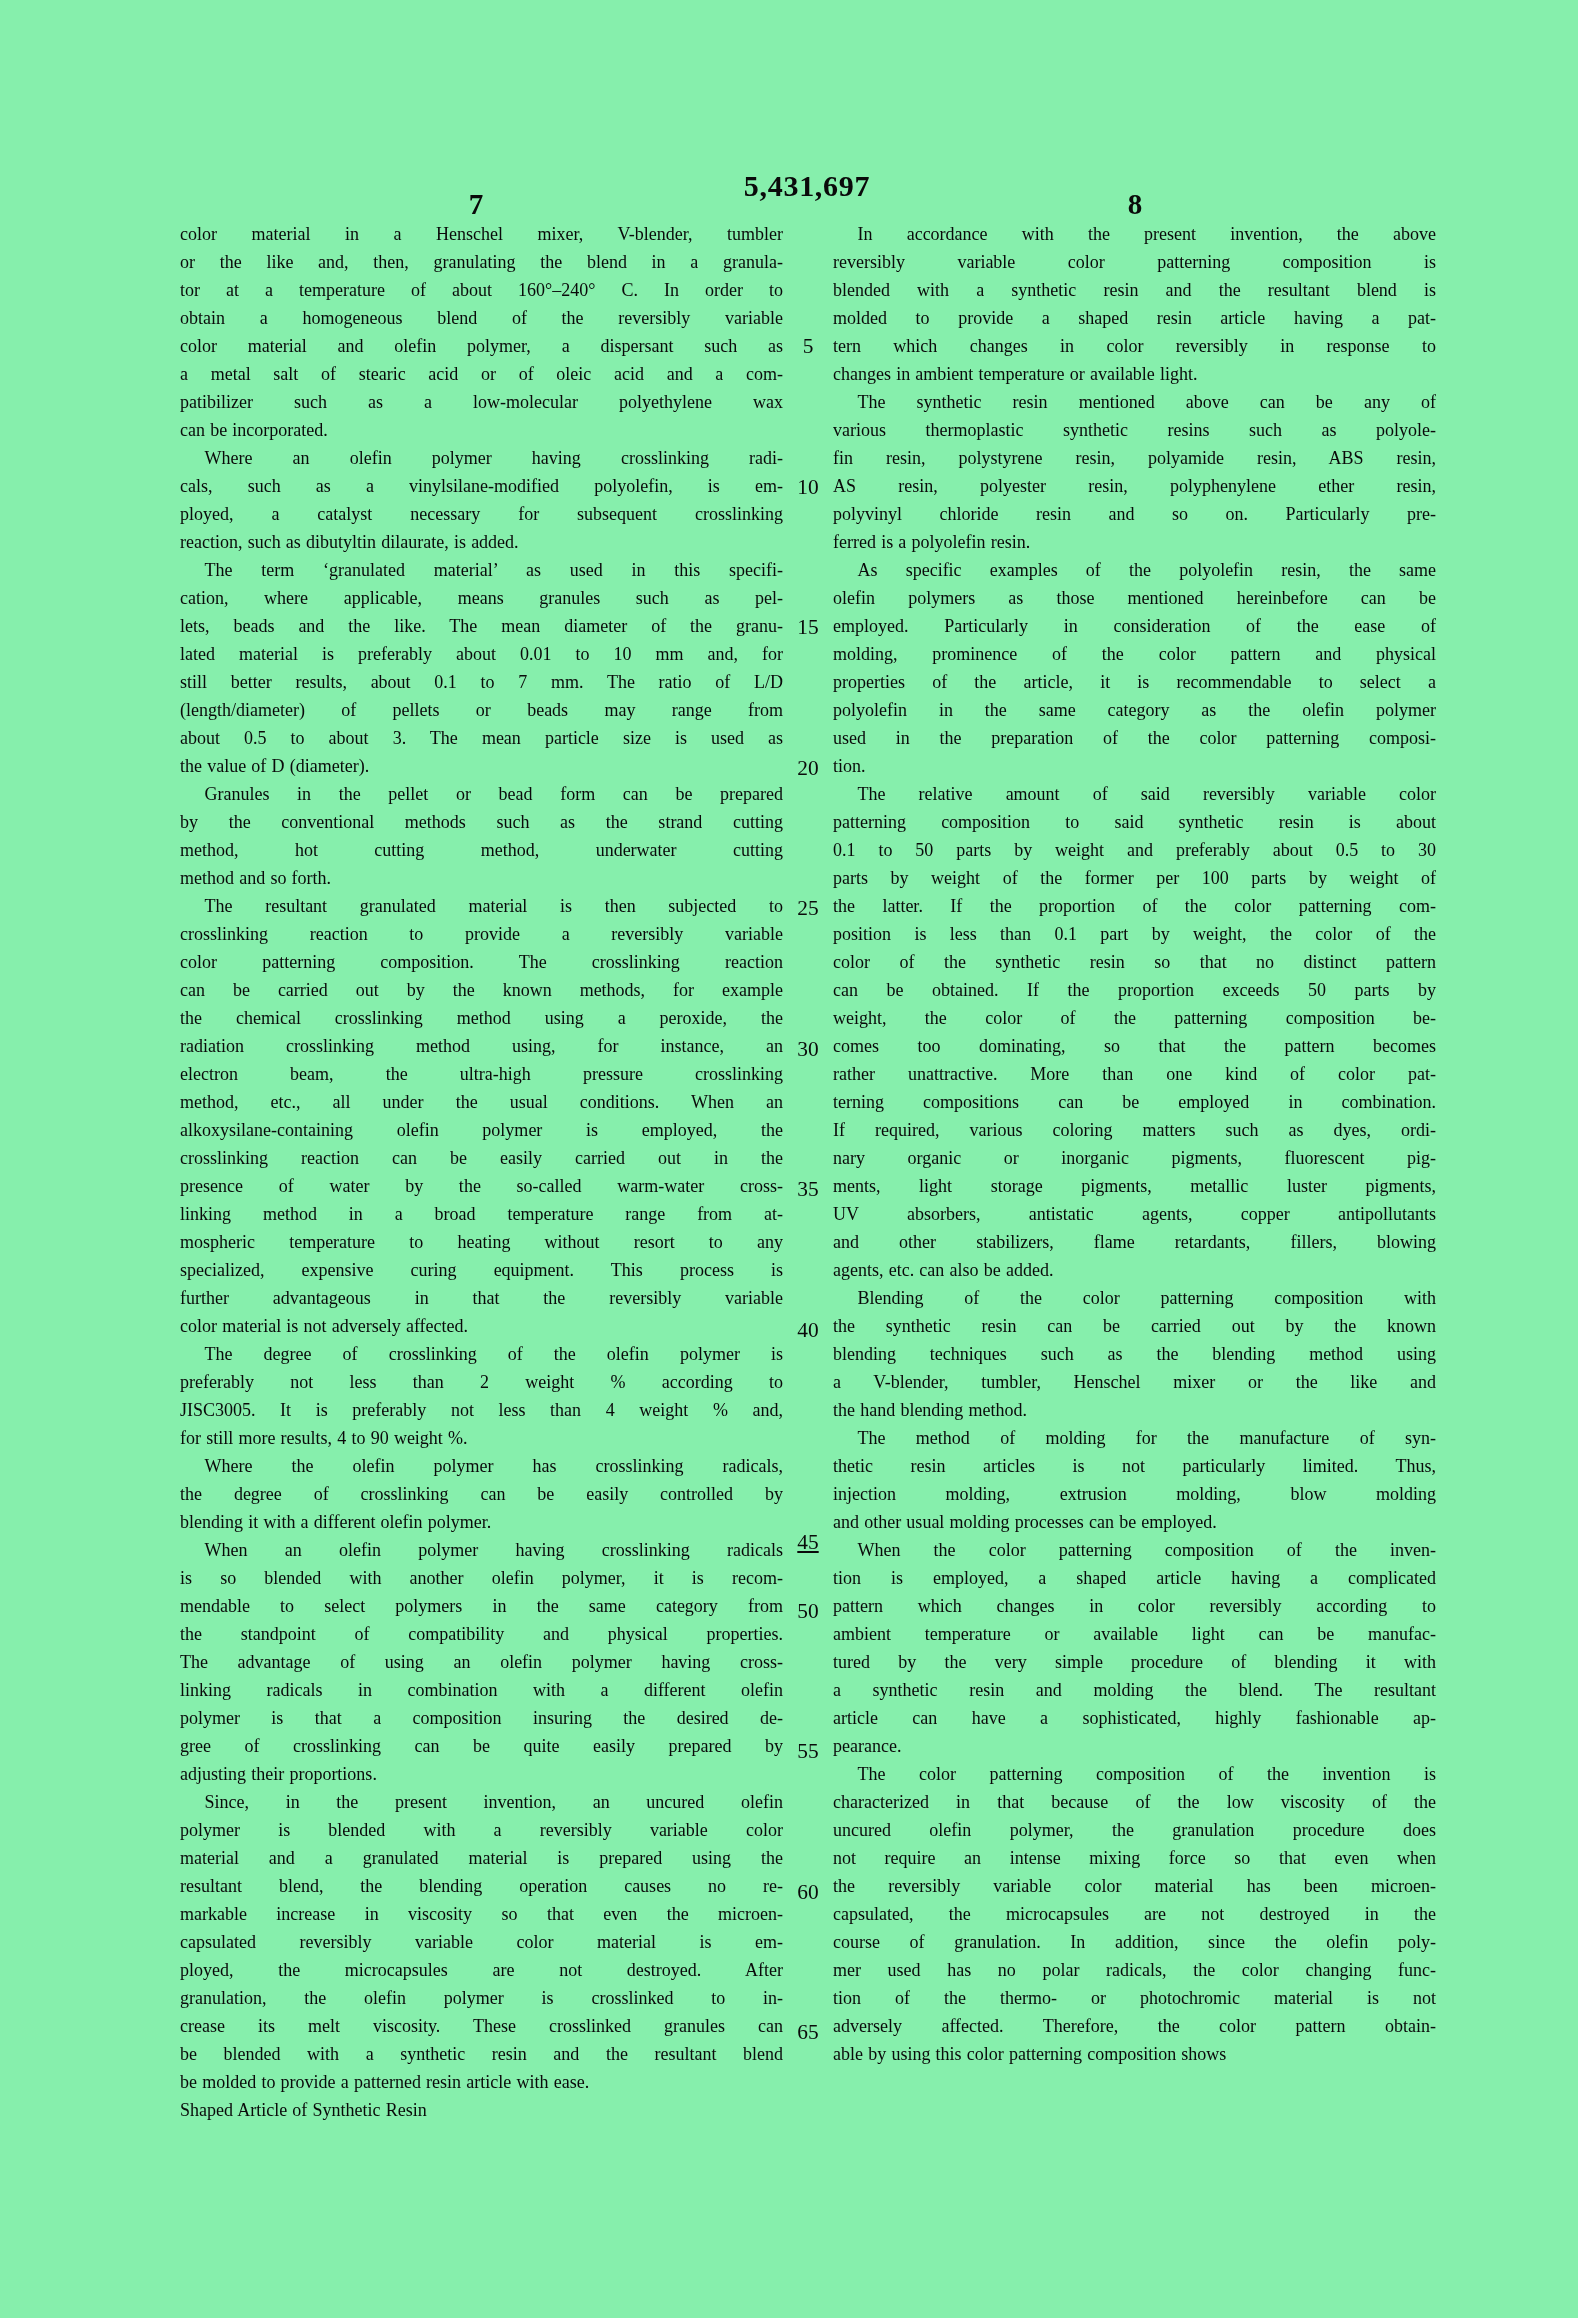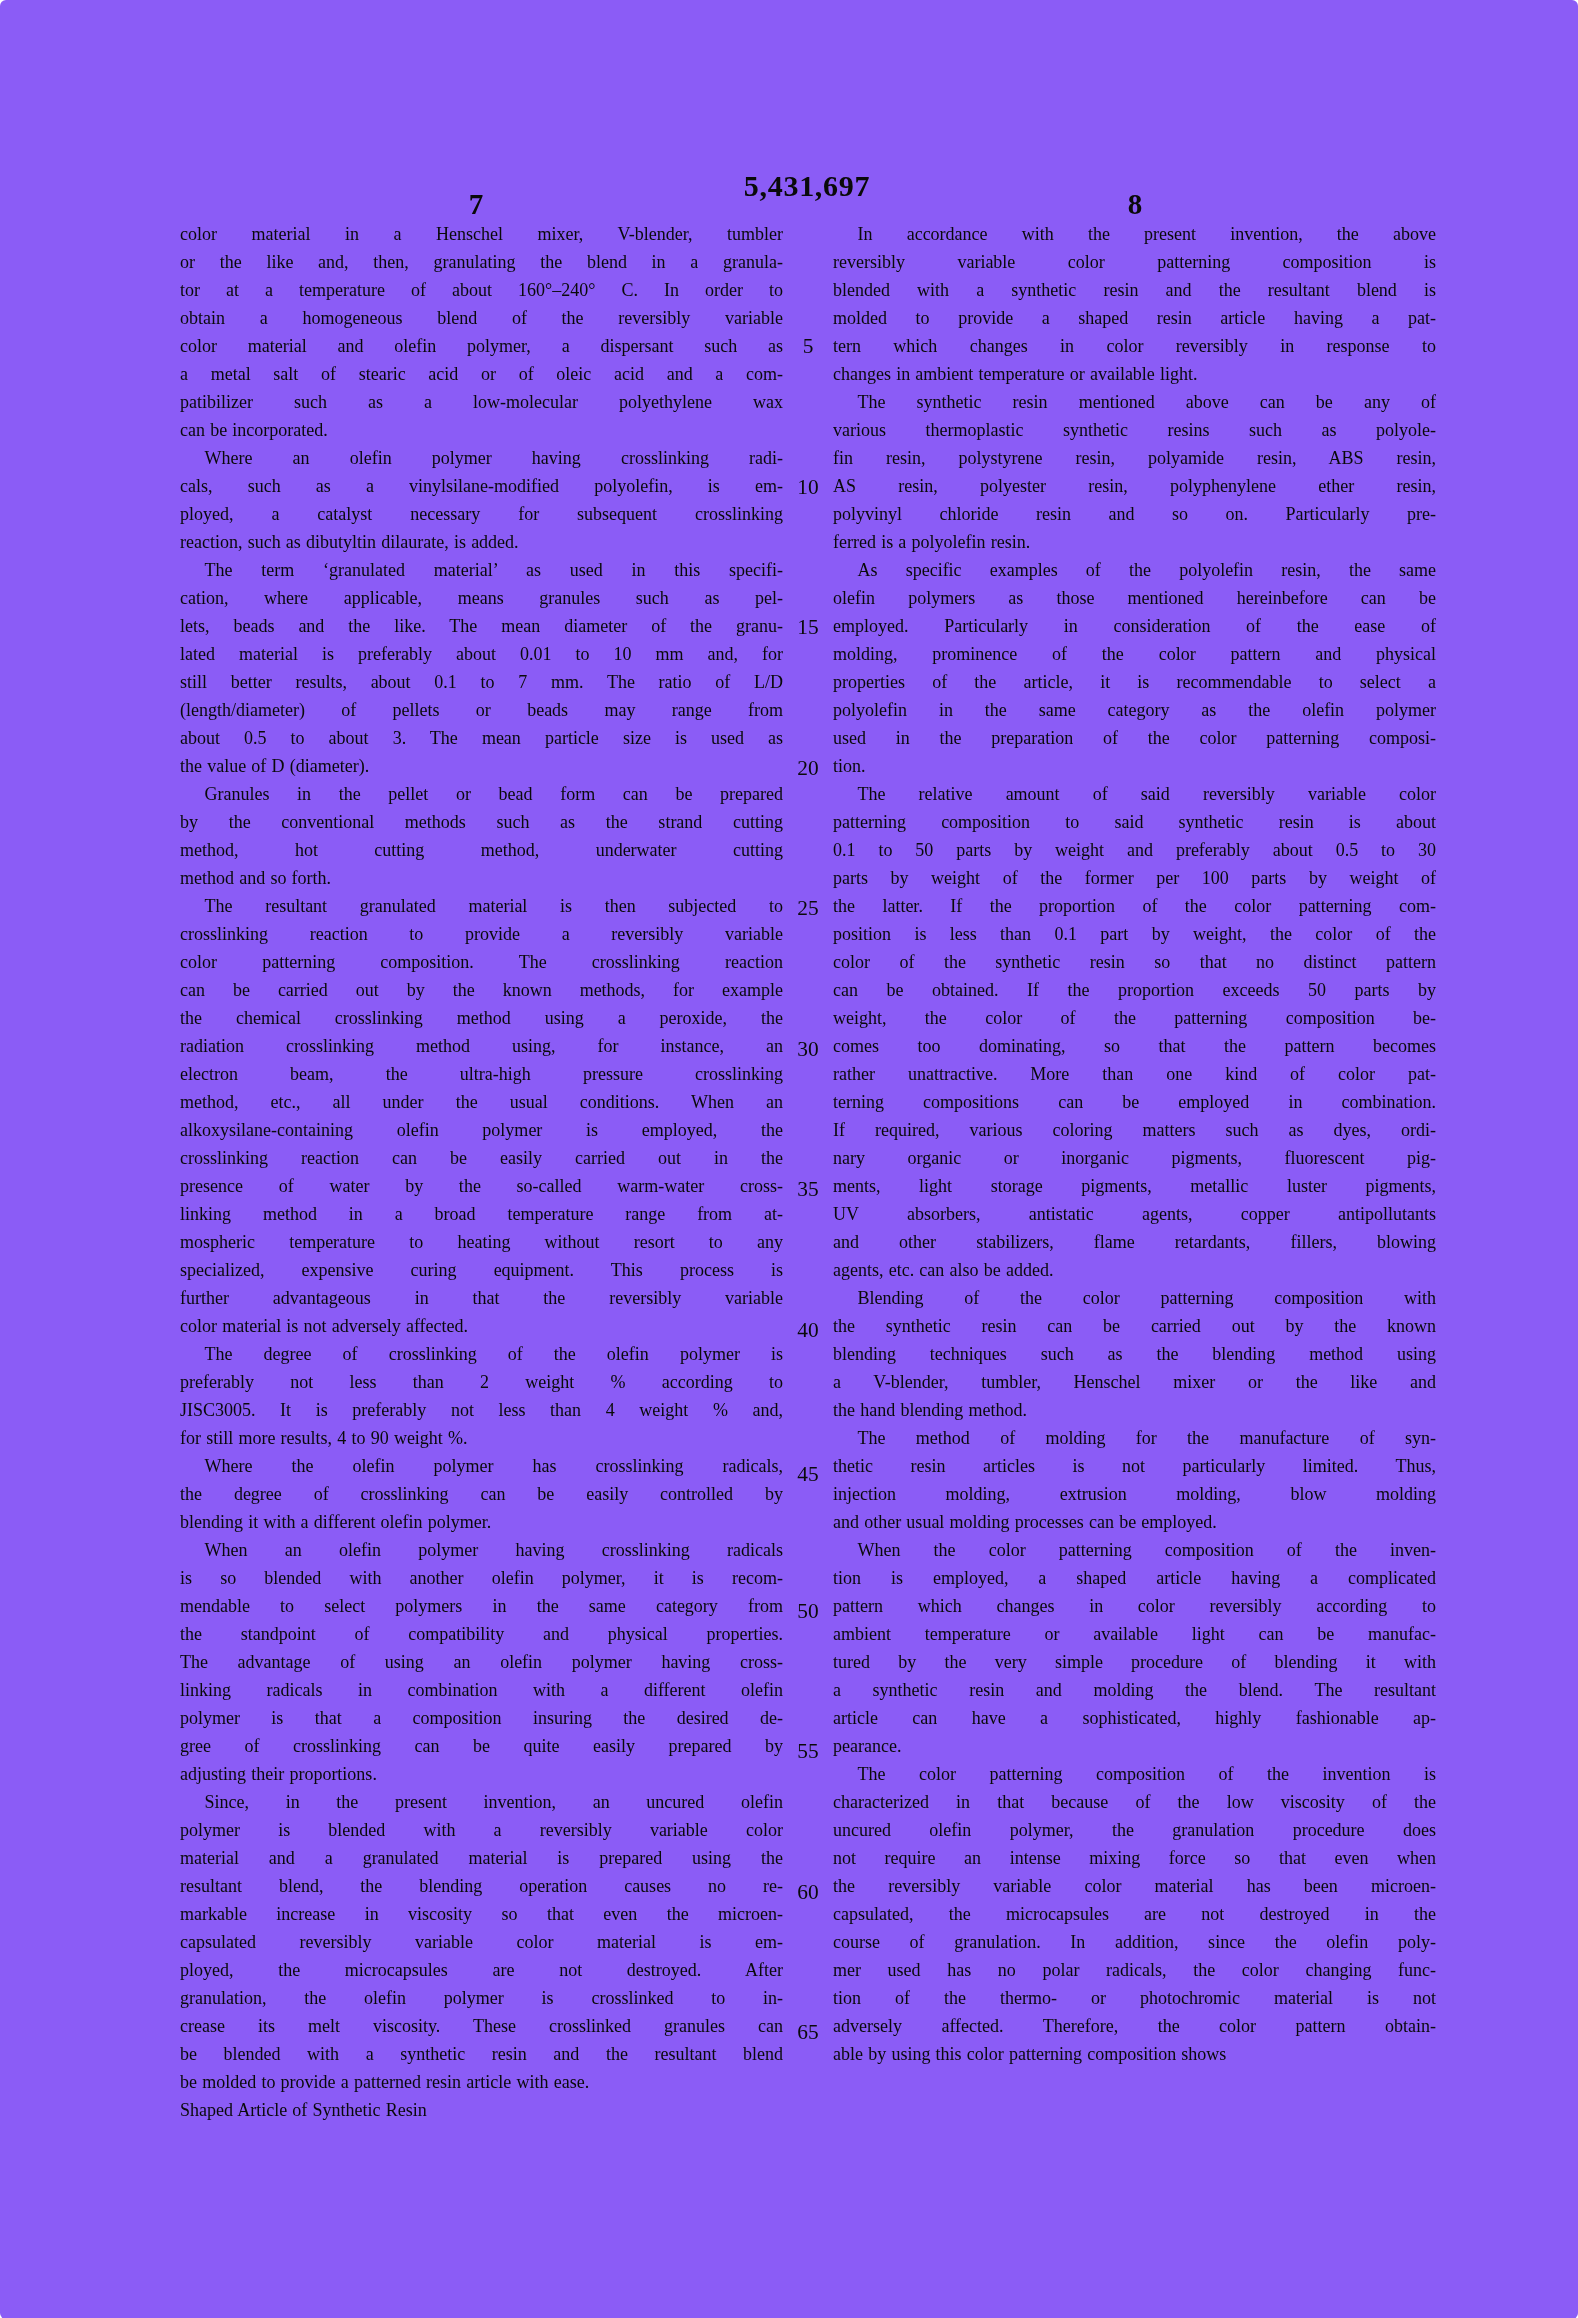--- a/index.html
+++ b/index.html
@@ -11,23 +11,22 @@
     width: 1578px;
     height: 2319px;
     position: relative;
     font-family: "Liberation Serif", "DejaVu Serif", serif;
     color: #0a0a0a;
     -webkit-font-smoothing: antialiased;
   }
   .page {
     position: absolute;
     inset: 0;
-    background: #8b5cf6;
+    background: #86efac;
     overflow: hidden;
-    border-radius: 6px;
   }
   .patent-number {
     position: absolute;
     top: 169px;
     left: 807px;
     transform: translateX(-50%);
     font-size: 30px;
     font-weight: bold;
     letter-spacing: 0.7px;
     white-space: nowrap;
@@ -96,21 +95,21 @@
 
   <div class="gutter" id="gutter">
       <div class="gnum" style="top: 332px;">5</div>
       <div class="gnum" style="top: 473px;">10</div>
       <div class="gnum" style="top: 613px;">15</div>
       <div class="gnum" style="top: 754px;">20</div>
       <div class="gnum" style="top: 894px;">25</div>
       <div class="gnum" style="top: 1035px;">30</div>
       <div class="gnum" style="top: 1175px;">35</div>
       <div class="gnum" style="top: 1316px;">40</div>
-      <div class="gnum" style="top: 1460px;">45</div>
+      <div class="gnum" style="top: 1528px; text-decoration: underline;">45</div>
       <div class="gnum" style="top: 1597px;">50</div>
       <div class="gnum" style="top: 1737px;">55</div>
       <div class="gnum" style="top: 1878px;">60</div>
       <div class="gnum" style="top: 2018px;">65</div>
     </div>
 
   <div class="col left" id="col-left">
       <div class="line j">color material in a Henschel mixer, V-blender, tumbler</div>
       <div class="line j">or the like and, then, granulating the blend in a granula-</div>
       <div class="line j">tor at a temperature of about 160°–240° C. In order to</div>

